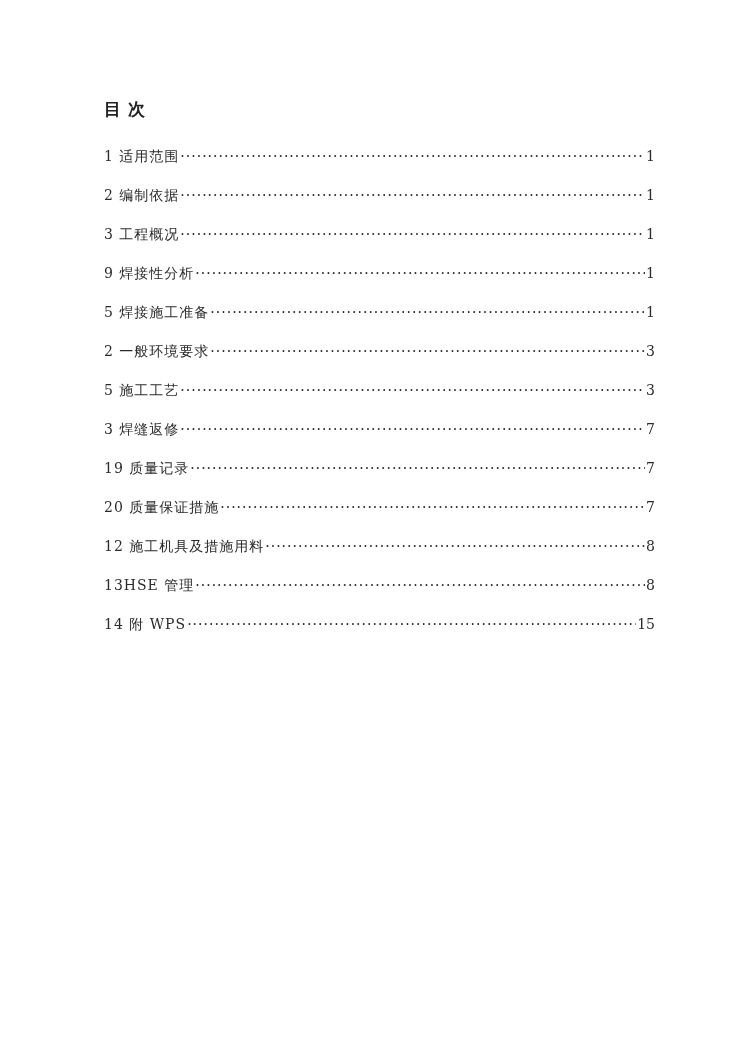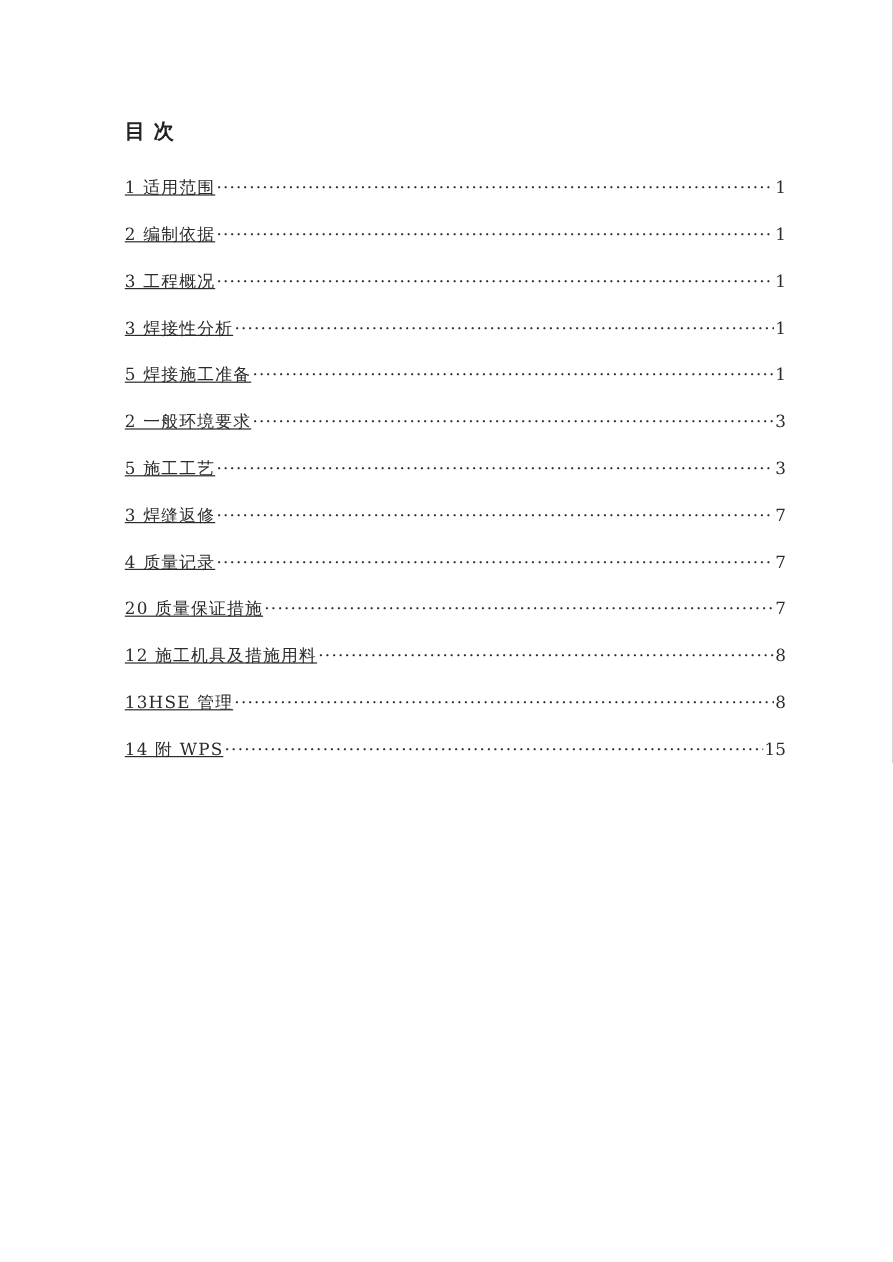--- a/index.html
+++ b/index.html
@@ -32,21 +32,20 @@
     display: flex;
     align-items: baseline;
     font-size: 14px;
     height: 18px;
     margin-bottom: 21px;
     white-space: nowrap;
   }
   .toc-label {
     flex: 0 0 auto;
     letter-spacing: 1px;
-    text-decoration: underline;
   }
   .toc-leader {
     flex: 1 1 auto;
     overflow: hidden;
     white-space: nowrap;
     margin: 0 1px;
     min-width: 0;
   }
   .toc-leader::after {
     content: "································································································································································";
@@ -79,21 +78,21 @@
         <span class="toc-page">1</span>
       </div>
 
       <div class="toc-row">
         <span class="toc-label">3 工程概况</span>
         <span class="toc-leader"></span>
         <span class="toc-page">1</span>
       </div>
 
       <div class="toc-row">
-        <span class="toc-label">3 焊接性分析</span>
+        <span class="toc-label">9 焊接性分析</span>
         <span class="toc-leader"></span>
         <span class="toc-page">1</span>
       </div>
 
       <div class="toc-row">
         <span class="toc-label">5 焊接施工准备</span>
         <span class="toc-leader"></span>
         <span class="toc-page">1</span>
       </div>
 
@@ -110,21 +109,21 @@
       </div>
 
 
       <div class="toc-row">
         <span class="toc-label">3 焊缝返修</span>
         <span class="toc-leader"></span>
         <span class="toc-page">7</span>
       </div>
 
       <div class="toc-row">
-        <span class="toc-label">4 质量记录</span>
+        <span class="toc-label">19 质量记录</span>
         <span class="toc-leader"></span>
         <span class="toc-page">7</span>
       </div>
 
       <div class="toc-row">
         <span class="toc-label">20 质量保证措施</span>
         <span class="toc-leader"></span>
         <span class="toc-page">7</span>
       </div>
 

